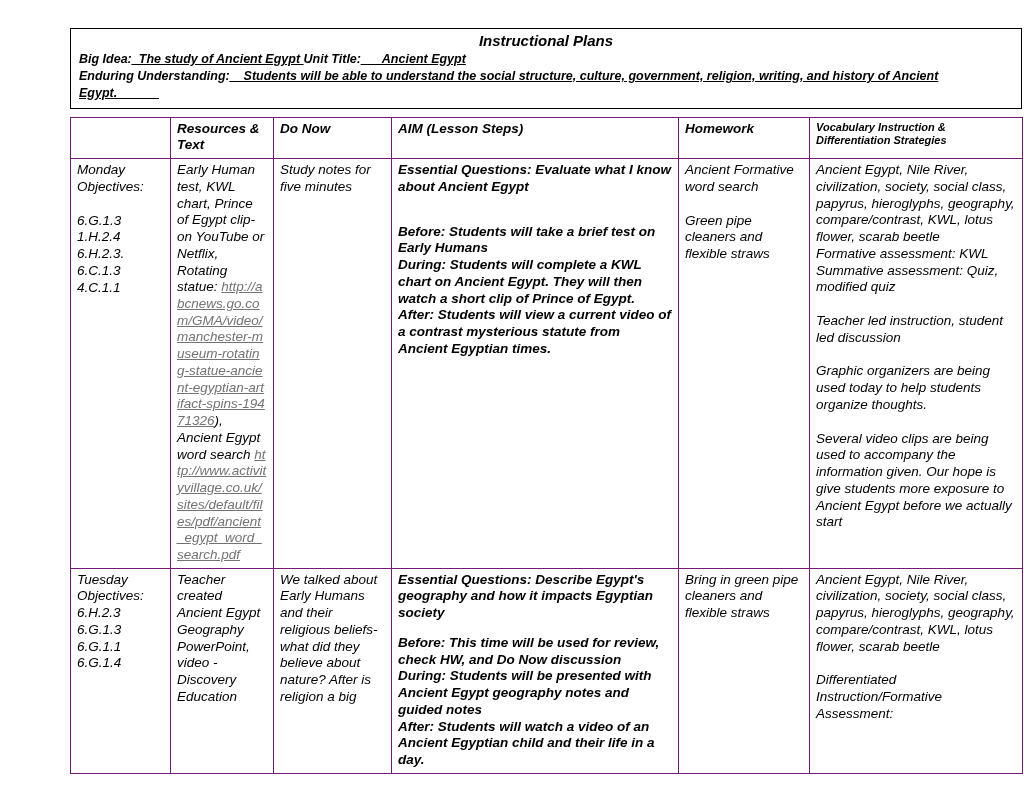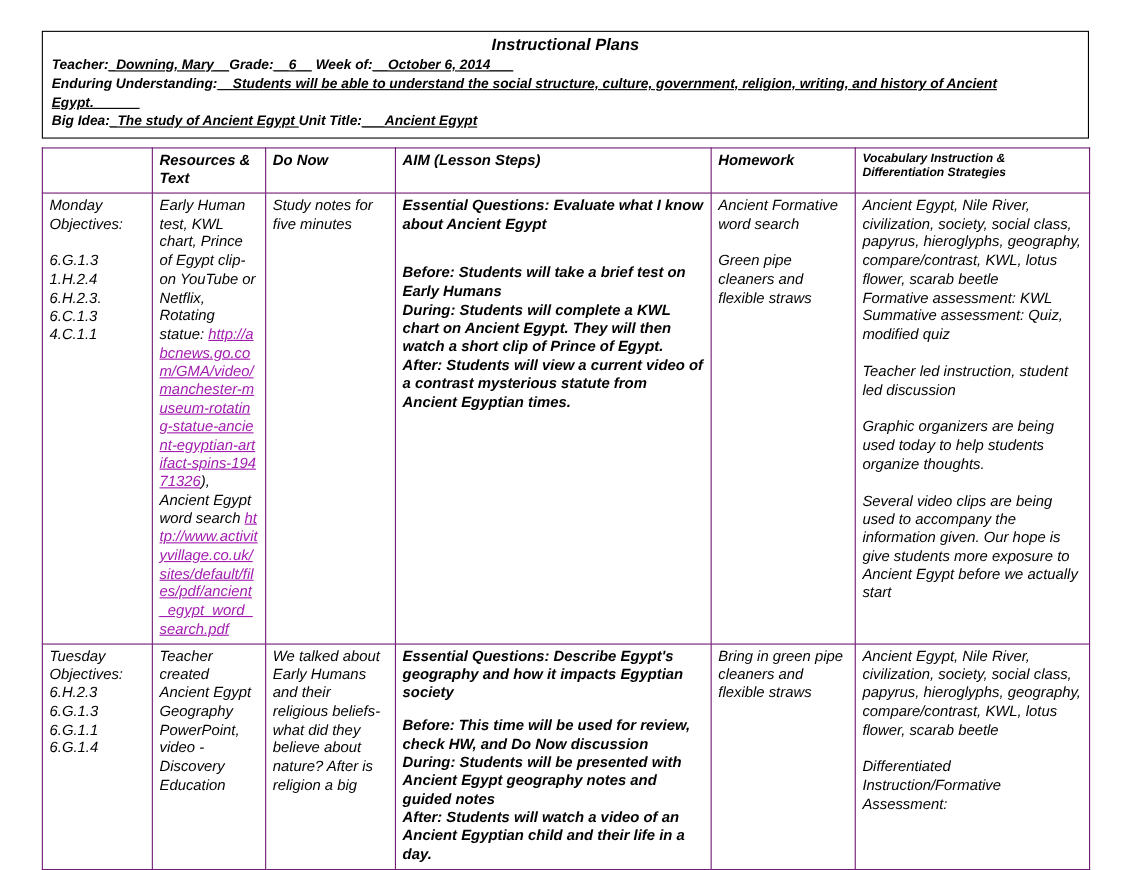--- a/index.html
+++ b/index.html
@@ -2,55 +2,54 @@
 <html><head>
 <meta charset="utf-8">
 <style>
   * { margin:0; padding:0; box-sizing:border-box; }
   html,body { background:#ffffff; }
   body {
     width:1024px; height:791px; overflow:hidden;
     font-family:"Liberation Sans", sans-serif;
     font-style:italic; color:#000;
   }
-  .page { padding:28px 0 0 38px; }
+  .page { padding:28px 0 0 38px;margin-left:32px; }
   .header-box {
     width:952px; border:1px solid #000;
     padding:3px 8px 6px 8px; margin-bottom:8px;
   }
   .doc-title { text-align:center; font-weight:bold; font-size:15px; margin-bottom:2px; }
   .meta-line { font-weight:bold; font-size:12.5px; line-height:1.35; }
   .u { text-decoration:underline; }
   table.plan {
     border-collapse:collapse; table-layout:fixed; width:952px;
   }
   .plan th, .plan td {
     border:1px solid #701a75; vertical-align:top; text-align:left;
     padding:3px 6px 4px 6px; font-size:13.5px; line-height:1.24;
   }
   .plan th { font-weight:bold; font-style:italic; }
   th.vocab-h { font-size:11px; line-height:1.25; }
   .bold { font-weight:normal; }
   .aim-cell { font-size:10.5px; font-weight:bold; line-height:1.3; }
-  .link { color:#a21caf; text-decoration:underline; word-break:break-all; cursor:pointer;font-style:italic; }
+  .link { color:#737373; text-decoration:underline; word-break:break-all; cursor:pointer;font-style:italic; }
   .wrap { word-wrap:break-word; overflow-wrap:break-word; }
   .spacer { height:17px; }
   .spacer-sm { height:13px; }
   .aim-gap { height:28px; }
 </style>
 </head>
 <body>
 
 <div class="page">
 
   <div class="header-box">
     <div class="doc-title">Instructional Plans</div>
-    <div class="meta-line"><span>Teacher:</span><span class="u">_Downing, Mary__</span><span>Grade:</span><span class="u">__6__</span><span> Week of:</span><span class="u">__October 6, 2014___</span></div>
+    <div class="meta-line"><span>Big Idea:</span><span class="u">_The study of Ancient Egypt </span><span>Unit Title:</span><span class="u">___Ancient Egypt</span></div>
     <div class="meta-line"><span>Enduring Understanding:</span><span class="u">__Students will be able to understand the social structure, culture, government, religion, writing, and history of Ancient Egypt.______</span></div>
-    <div class="meta-line"><span>Big Idea:</span><span class="u">_The study of Ancient Egypt </span><span>Unit Title:</span><span class="u">___Ancient Egypt</span></div>
   </div>
 
   <table class="plan">
     <colgroup>
       <col style="width:100px">
         <col style="width:103px">
         <col style="width:118px">
       <col style="width:287px">
         <col style="width:131px">
         <col style="width:213px">

